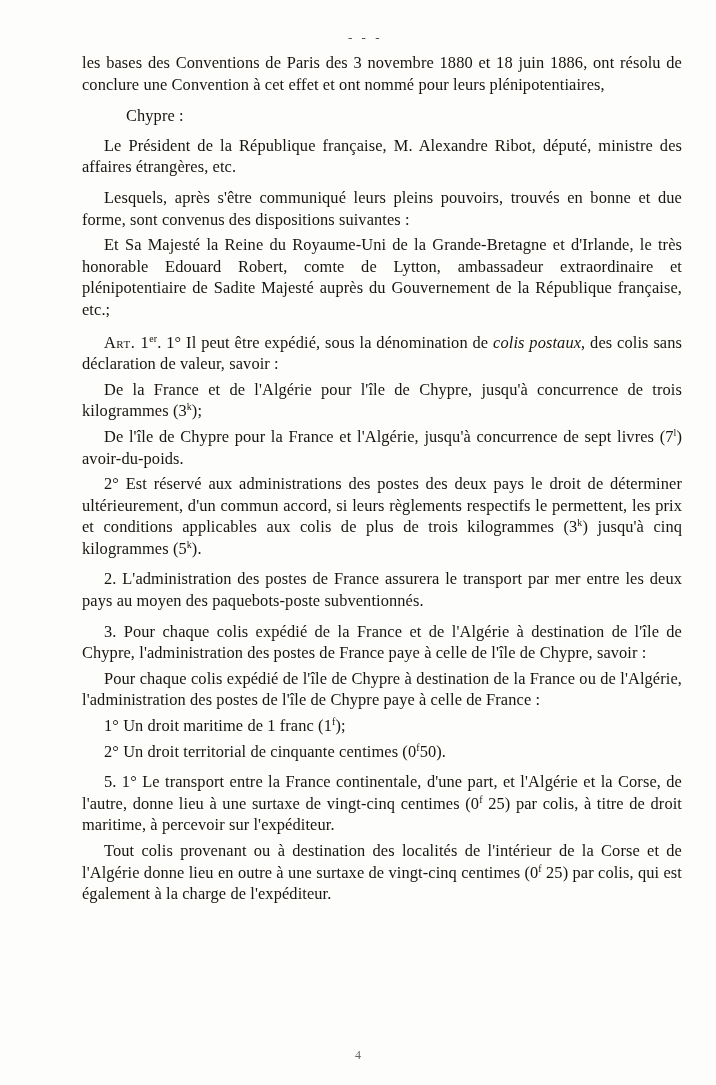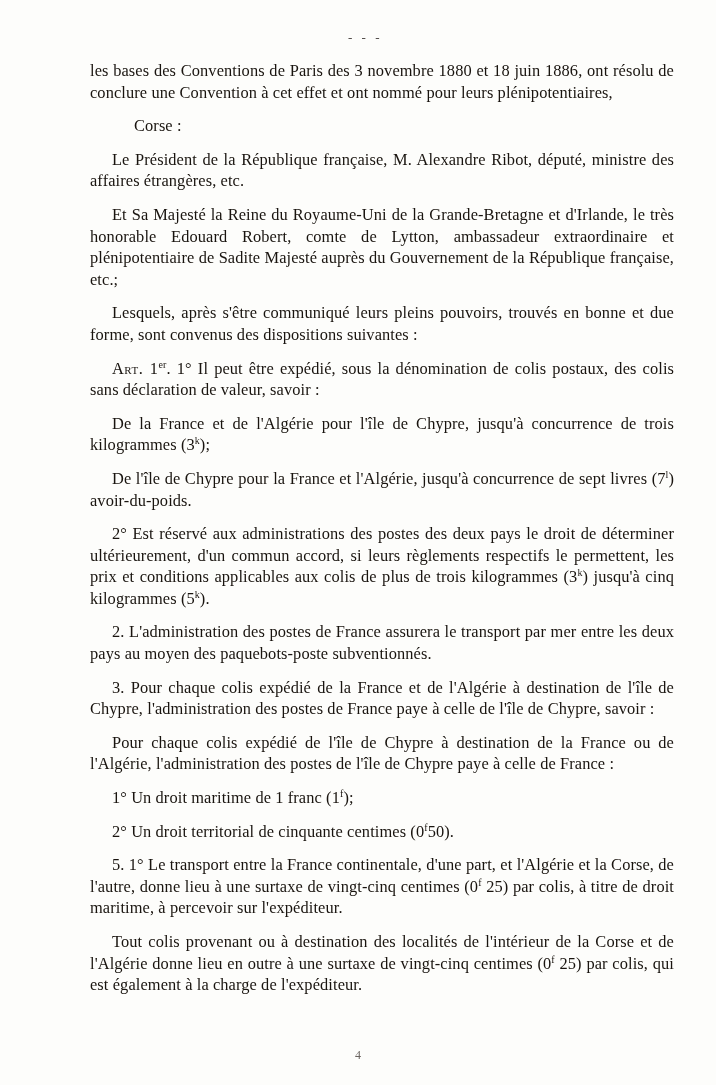--- a/index.html
+++ b/index.html
@@ -34,21 +34,21 @@
   }
   .top-marks .dashes {
     position: absolute;
     left: 270px;
     top: 0px;
     font-size: 13px;
     letter-spacing: 3px;
     color: #4a4441;
   }
   p {
-    margin: 12px;
+    margin: 4px;
     font-size: 16.4px;
     line-height: 21.6px;
     text-align: justify;
     text-justify: inter-word;
     letter-spacing: 0.1px;
     color: #19140f;
   }
   p.indent {
     text-indent: 22px;
   }
@@ -61,20 +61,21 @@
   .savoir {
     text-indent: 44px;
     margin-top: 10px;
     margin-bottom: 8px;
   }
   .smallcaps {
     font-variant: small-caps;
     letter-spacing: 0.5px;
   }
   .ital {
+    font-style: italic;
   }
   .sup {
     font-size: 10px;
     vertical-align: super;
     line-height: 0;
   }
   .bottom-mark {
     position: absolute;
     left: 50%;
     bottom: 22px;
@@ -87,24 +88,24 @@
 </head>
 <body>
 
 <div class="page">
   <div class="page-inner">
     <div class="top-marks">
       <span class="dashes">- - -</span>
     </div>
     <div id="paragraphs">
         <p class="noindent"><span>les bases des Conventions de Paris des 3 novembre 1880 et 18 juin 1886, ont résolu de conclure une Convention à cet effet et ont nommé pour leurs plénipotentiaires,</span></p>
-        <p class="savoir"><span>Corse :</span></p>
+        <p class="savoir"><span>Chypre :</span></p>
         <p class="indent"><span>Le Président de la République française, M. Alexandre Ribot, député, ministre des affaires étrangères, etc.</span></p>
+        <p class="indent gap"><span>Lesquels, après s'être communiqué leurs pleins pouvoirs, trouvés en bonne et due forme, sont convenus des dispositions suivantes :</span></p>
         <p class="indent"><span>Et Sa Majesté la Reine du Royaume-Uni de la Grande-Bretagne et d'Irlande, le très honorable Edouard Robert, comte de Lytton, ambassadeur extraordinaire et plénipotentiaire de Sadite Majesté auprès du Gouvernement de la République française, etc.;</span></p>
-        <p class="indent gap"><span>Lesquels, après s'être communiqué leurs pleins pouvoirs, trouvés en bonne et due forme, sont convenus des dispositions suivantes :</span></p>
         <p class="indent art-block"><span class="smallcaps">Art. 1</span><span class="sup">er</span><span>. 1° Il peut être expédié, sous la dénomination de </span><span class="ital">colis postaux</span><span>, des colis sans déclaration de valeur, savoir :</span></p>
         <p class="indent"><span>De la France et de l'Algérie pour l'île de Chypre, jusqu'à concurrence de trois kilogrammes (3</span><span class="sup">k</span><span>);</span></p>
         <p class="indent"><span>De l'île de Chypre pour la France et l'Algérie, jusqu'à concurrence de sept livres (7</span><span class="sup">l</span><span>) avoir-du-poids.</span></p>
         <p class="indent"><span>2° Est réservé aux administrations des postes des deux pays le droit de déterminer ultérieurement, d'un commun accord, si leurs règlements respectifs le permettent, les prix et conditions applicables aux colis de plus de trois kilogrammes (3</span><span class="sup">k</span><span>) jusqu'à cinq kilogrammes (5</span><span class="sup">k</span><span>).</span></p>
         <p class="indent gap"><span>2. L'administration des postes de France assurera le transport par mer entre les deux pays au moyen des paquebots-poste subventionnés.</span></p>
         <p class="indent gap"><span>3. Pour chaque colis expédié de la France et de l'Algérie à destination de l'île de Chypre, l'administration des postes de France paye à celle de l'île de Chypre, savoir :</span></p>
         <p class="indent"><span>Pour chaque colis expédié de l'île de Chypre à destination de la France ou de l'Algérie, l'administration des postes de l'île de Chypre paye à celle de France :</span></p>
         <p class="indent"><span>1° Un droit maritime de 1 franc (1</span><span class="sup">f</span><span>);</span></p>
         <p class="indent"><span>2° Un droit territorial de cinquante centimes (0</span><span class="sup">f</span><span>50).</span></p>
         <p class="indent gap"><span>5. 1° Le transport entre la France continentale, d'une part, et l'Algérie et la Corse, de l'autre, donne lieu à une surtaxe de vingt-cinq centimes (0</span><span class="sup">f</span><span> 25) par colis, à titre de droit maritime, à percevoir sur l'expéditeur.</span></p>

